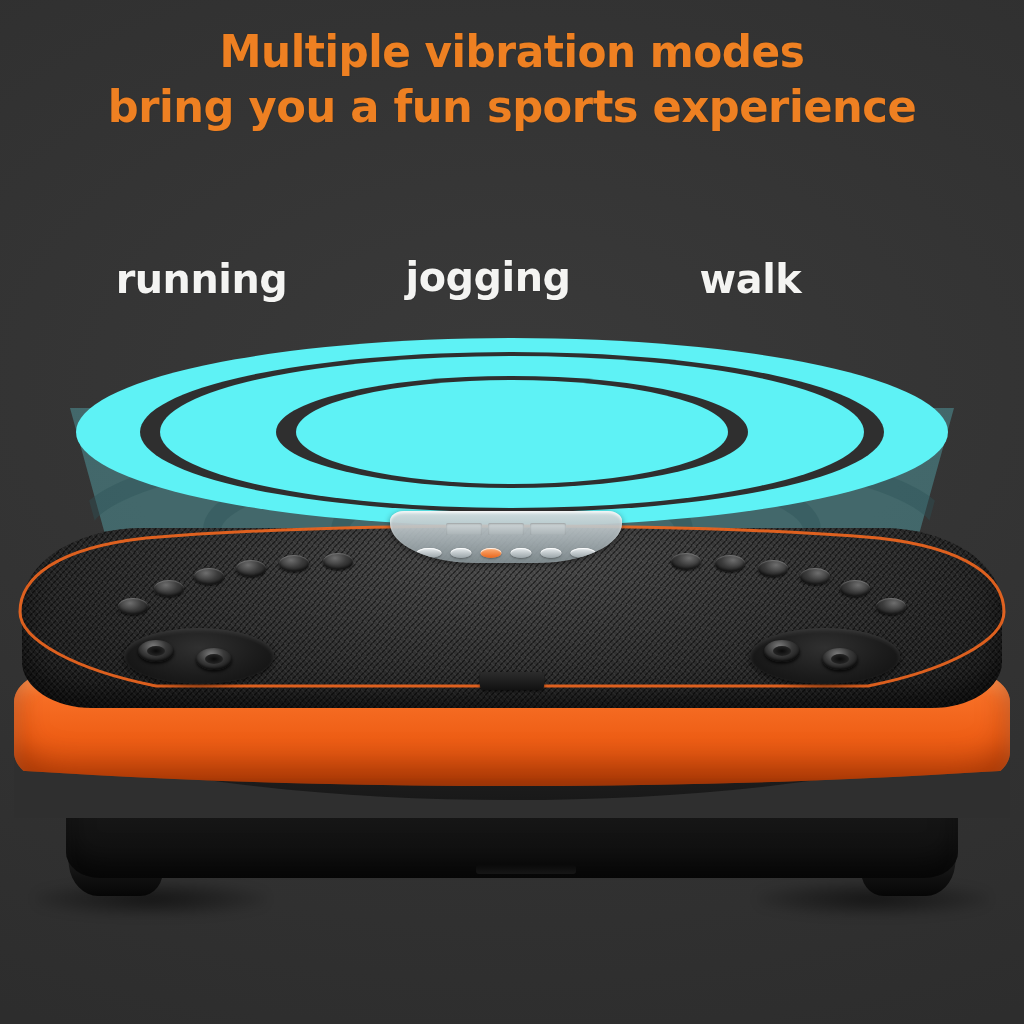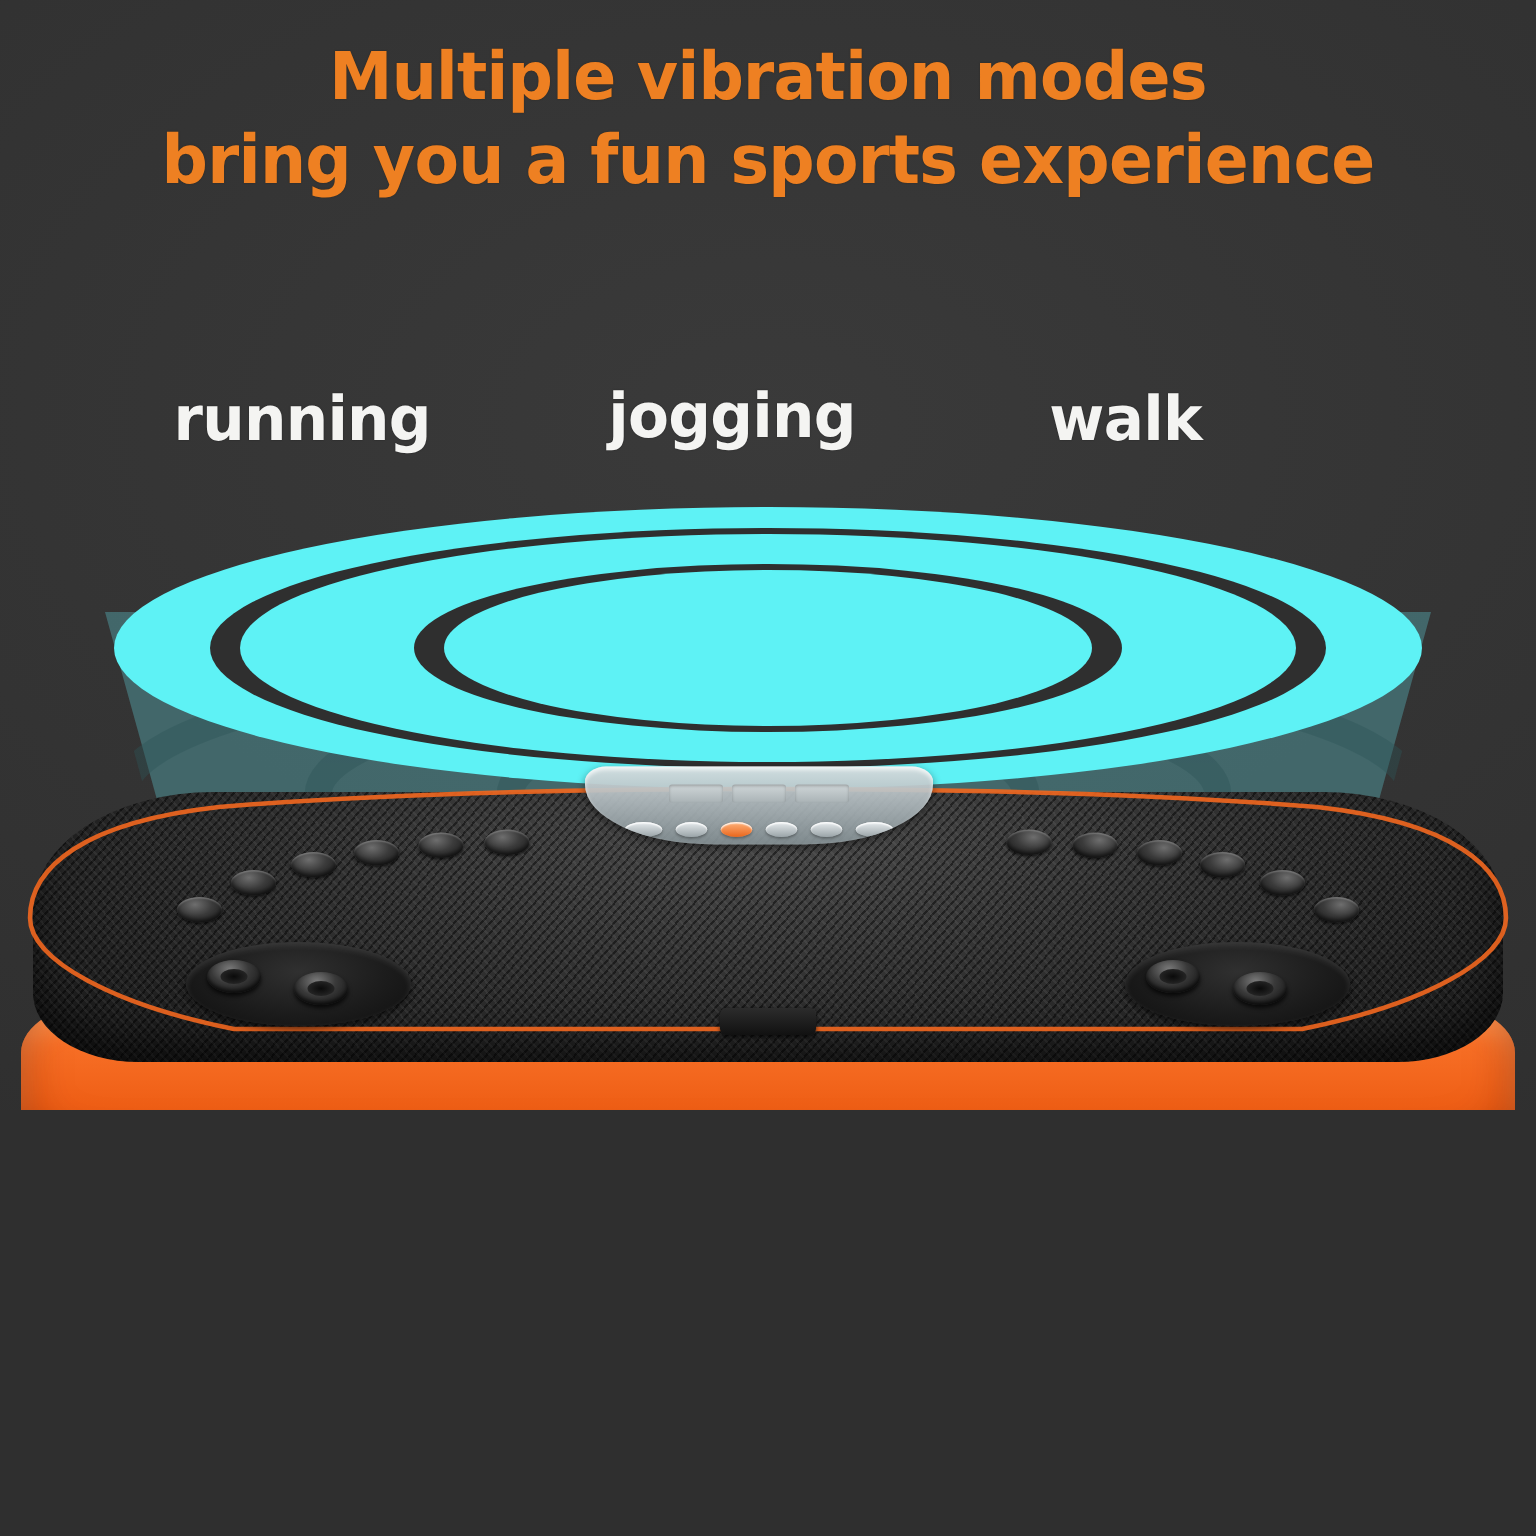--- a/index.html
+++ b/index.html
@@ -1,21 +1,21 @@
 <!DOCTYPE html>
 <html><head>
 <meta charset="utf-8">
 <title>Vibration Plate Product Banner</title>
 <style>
   * { margin:0; padding:0; box-sizing:border-box; }
   html,body { background:#2f2f2f; }
 
   #stage {
     position:relative;
-    width:1024px; height:740px;
+    width:1024px; height:1024px;
     overflow:hidden;
     background:
       radial-gradient(ellipse 1100px 700px at 50% 38%, #3a3a3a 0%, #343434 45%, #2d2d2d 100%);
     font-family:"Liberation Sans", sans-serif;
     -webkit-font-smoothing:antialiased;
   }
 
   
   #headline {
     position:absolute; left:0; right:0; top:24px;

